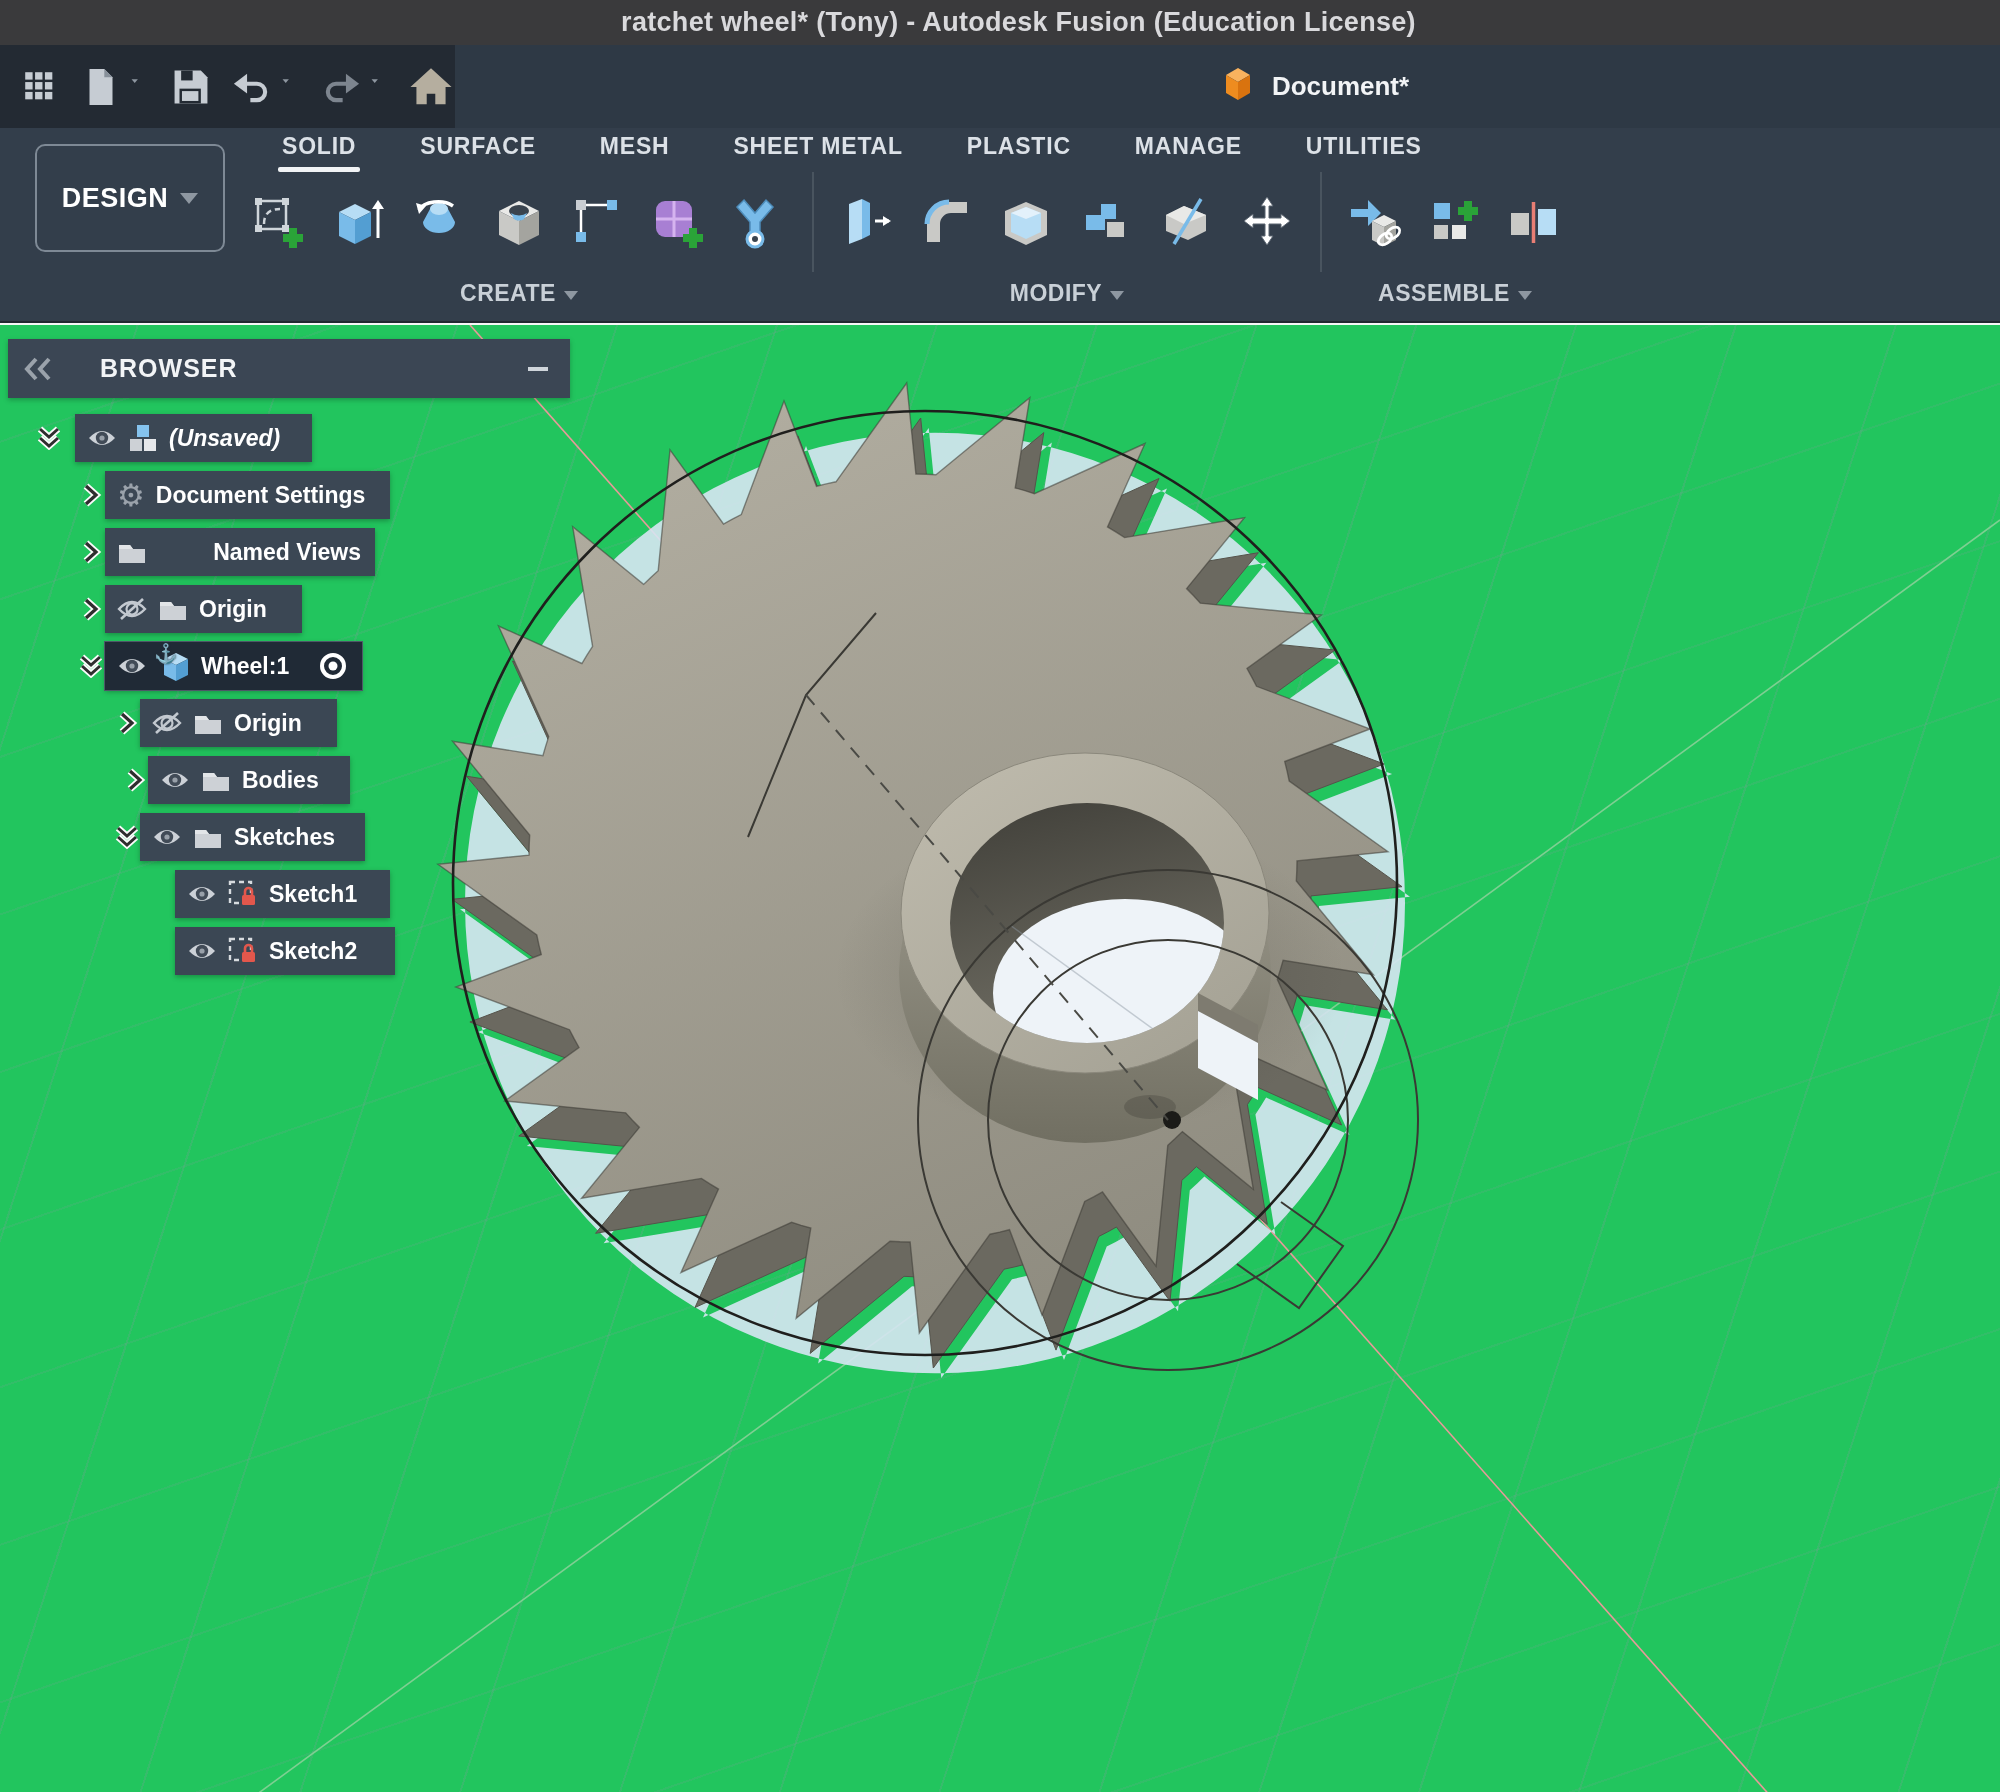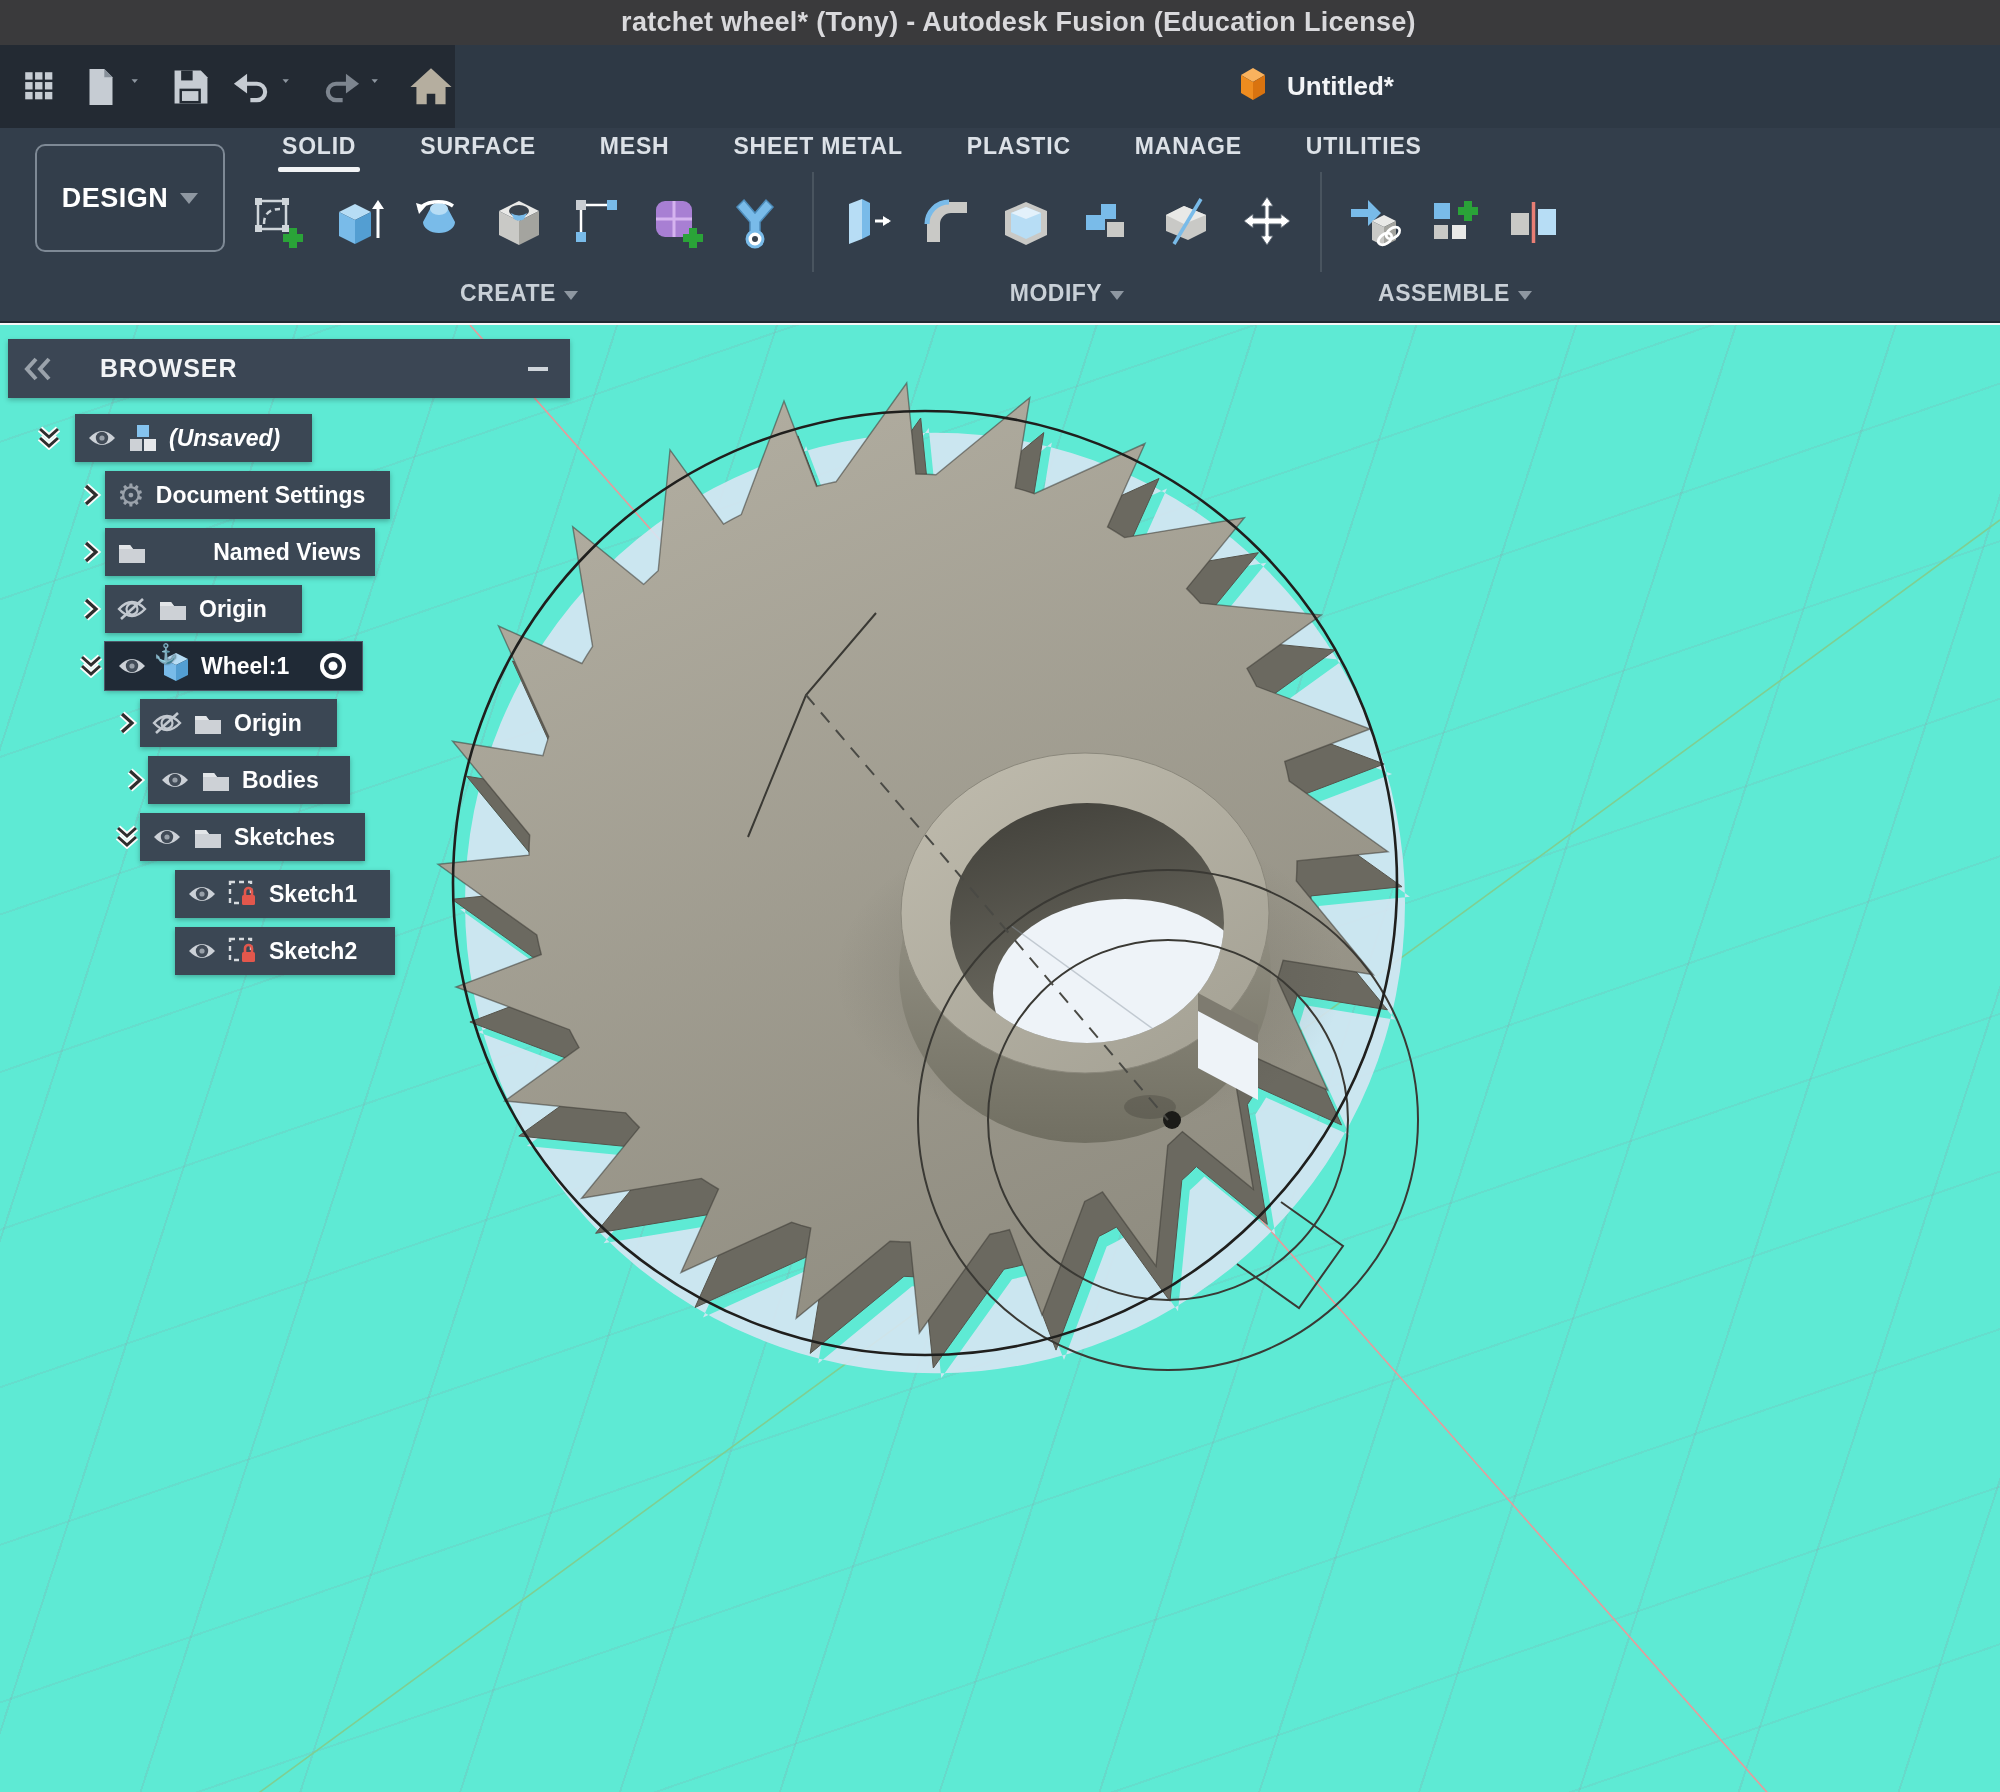--- a/index.html
+++ b/index.html
@@ -38,21 +38,21 @@
   #rib-groups{position:absolute;left:250px;top:44px;display:flex;align-items:flex-start;}
   .grp{display:flex;flex-direction:column;}
   .grp .icons{display:flex;gap:22px;align-items:center;height:100px;}
   .grp .glabel{display:flex;align-items:center;justify-content:center;gap:8px;margin-top:8px;
     color:#c9d0d7;font-size:23px;font-weight:bold;letter-spacing:.5px;}
   .grp .glabel .caret-sm{border-left-width:7px;border-right-width:7px;border-top-width:9px;transform:translateY(2px);}
   .gdivider{width:2px;height:100px;background:#49545f;margin:0 24px;align-self:flex-start;}
   .ricon{width:58px;height:58px;display:flex;align-items:center;justify-content:center;cursor:pointer;}
 
   
-  #viewport{position:absolute;top:325px;left:0;width:2000px;height:1467px;background:#5eead4;overflow:hidden;}
+  #viewport{position:absolute;top:325px;left:0;width:2000px;height:1467px;background:#22c55e;overflow:hidden;}
   #grid{position:absolute;left:-500px;top:-500px;right:-500px;bottom:-500px;
     background:
       repeating-linear-gradient(108deg, rgba(140,150,162,.20) 0 2px, transparent 2px 152px),
       repeating-linear-gradient(161deg, rgba(140,150,162,.15) 0 2px, transparent 2px 149px);}
   #scene{position:absolute;top:0;left:0;}
 
   
   #browser{position:absolute;top:0;left:0;width:600px;}
   #browser-header{position:absolute;top:14px;left:8px;width:562px;height:59px;background:#3b4654;
     display:flex;align-items:center;box-shadow:0 2px 5px rgba(0,0,0,.25);}
@@ -143,21 +143,21 @@
       </div>
     <div id="tabstrip">
       <div id="doctab">
         <span class="cube">
           <svg width="44" height="44" viewBox="0 0 44 44">
             <polygon points="10,12 22,5 34,12 22,19" fill="#f9b25e"></polygon>
             <polygon points="10,12 22,19 22,37 10,30" fill="#ee8c1f"></polygon>
             <polygon points="22,19 34,12 34,30 22,37" fill="#d9730f"></polygon>
           </svg>
         </span>
-        <span class="lbl">Untitled*</span>
+        <span class="lbl">Document*</span>
       </div>
     </div>
   </div>
 
   <div id="ribbon">
     <div id="design-btn">
       <span class="lbl">DESIGN</span>
       <span class="caret-sm"></span>
     </div>
     <div id="rib-tabs">

